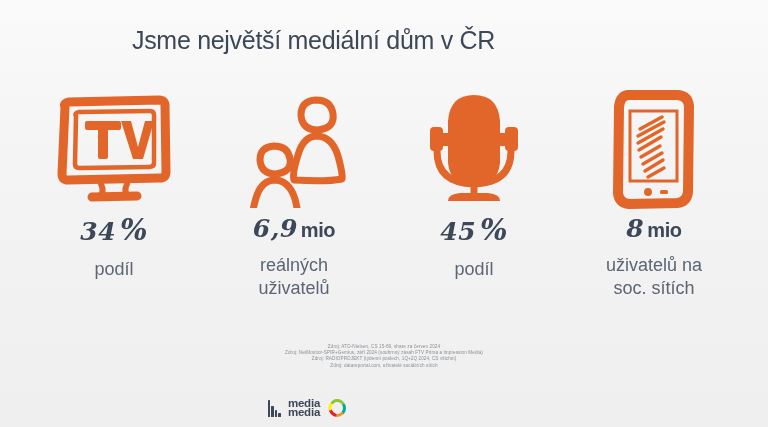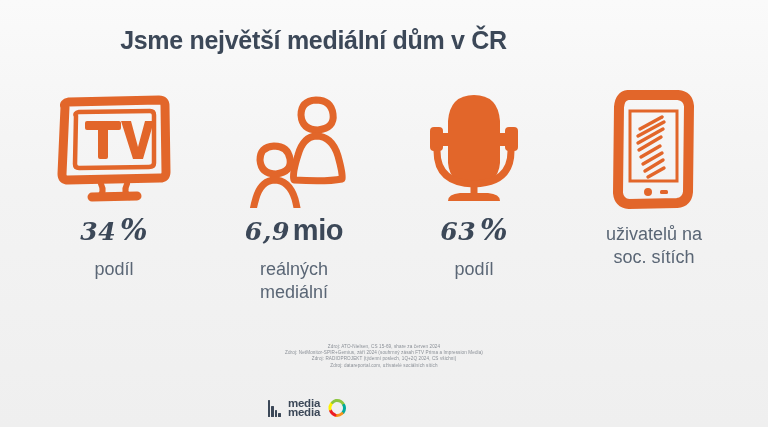--- a/index.html
+++ b/index.html
@@ -22,21 +22,21 @@
   }
 
   
   .title {
     position: absolute;
     top: 26px;
     left: 0;
     width: 627px;
     text-align: center;
     font-size: 25px;
-    font-weight: bold;
+    font-weight: normal;
     color: #3c4858;
     letter-spacing: -0.3px;
   }
 
   
   .stats {
     position: absolute;
     top: 88px;
     left: 0;
     width: 768px;
@@ -63,21 +63,21 @@
     white-space: nowrap;
   }
   .value .num {
     font-family: "DejaVu Serif", serif;
     font-style: italic;
     font-weight: bold;
     font-size: 25px;
     letter-spacing: 0.5px;
   }
   .value .unit {
-    font-size: 29px;
+    font-size: 20px;
     font-weight: bold;
     letter-spacing: -0.4px;
     margin-left: 3px;
   }
   .value .pct {
     font-family: "DejaVu Serif", serif;
     font-style: italic;
     font-weight: bold;
     font-size: 29px;
     margin-left: 4px;
@@ -183,42 +183,42 @@
             <path d="M36 56 Q50 56 52 69 Q54 82 38 84 Q23 84 22 70 Q22 57 36 56 Z"></path>
             <path d="M36 90 Q51 90 57 109 Q61 125 60 130 Q45 133 15 131 Q13 125 18 108 Q23 91 36 90 Z"></path>
           </g>
         </svg>
       </div>
       <div class="value">
         <span class="num">6,9</span><span class="unit">mio</span>
       </div>
       <div class="caption">
         <div>reálných</div>
-        <div>mediální</div>
+        <div>uživatelů</div>
       </div>
     </div>
 
     <div class="stat">
       <div class="icon-box">
         <svg width="112" height="120" viewBox="0 0 112 120">
           <g fill="#e2662a">
             <path d="M56 6 Q80 6 82 32 L82 74 Q80 96 56 96 Q32 96 30 74 L30 32 Q32 6 56 6 Z"></path>
             <rect x="16" y="44" width="80" height="13" rx="3"></rect>
             <rect x="12" y="38" width="13" height="24" rx="4"></rect>
             <rect x="87" y="38" width="13" height="24" rx="4"></rect>
           </g>
           <g fill="none" stroke="#e2662a" stroke-width="7" stroke-linecap="round">
             <path d="M19 62 Q19 94 56 95 Q93 94 93 62"></path>
             <path d="M56 95 L56 105"></path>
           </g>
           <path d="M30 112 Q30 105 42 104 L70 104 Q82 105 82 112 Z" fill="#e2662a"></path>
         </svg>
       </div>
       <div class="value">
-        <span class="num">63</span><span class="pct">%</span>
+        <span class="num">45</span><span class="pct">%</span>
       </div>
       <div class="caption">podíl</div>
     </div>
 
     <div class="stat">
       <div class="icon-box">
         <svg width="100" height="120" viewBox="0 0 100 120">
           <path d="M24 6 Q16 7 15 18 L14 104 Q15 114 25 115 L73 114 Q83 113 84 103 L85 17 Q84 7 74 6 Z" fill="none" stroke="#e2662a" stroke-width="10" stroke-linejoin="round"></path>
           <rect x="26" y="22" width="47" height="70" fill="none" stroke="#e2662a" stroke-width="3"></rect>
           <g stroke="#e2662a" stroke-width="3.4" stroke-linecap="round">
@@ -228,20 +228,23 @@
             <path d="M35 61 L57 48"></path>
             <path d="M37 68 L56 57"></path>
             <path d="M39 75 L58 64"></path>
             <path d="M41 82 L59 71"></path>
             <path d="M44 88 L60 79"></path>
           </g>
           <circle cx="44" cy="103" r="4" fill="#e2662a"></circle>
           <rect x="56" y="101" width="8" height="4" rx="1.5" fill="#e2662a"></rect>
         </svg>
       </div>
+      <div class="value">
+        <span class="num">8</span><span class="unit">mio</span>
+      </div>
       <div class="caption">
         <div>uživatelů na</div>
         <div>soc. sítích</div>
       </div>
     </div>
 
   </div>
 
   <div class="sources">
     <div>Zdroj: ATO-Nielsen, CS 15-69, share za červen 2024</div>

